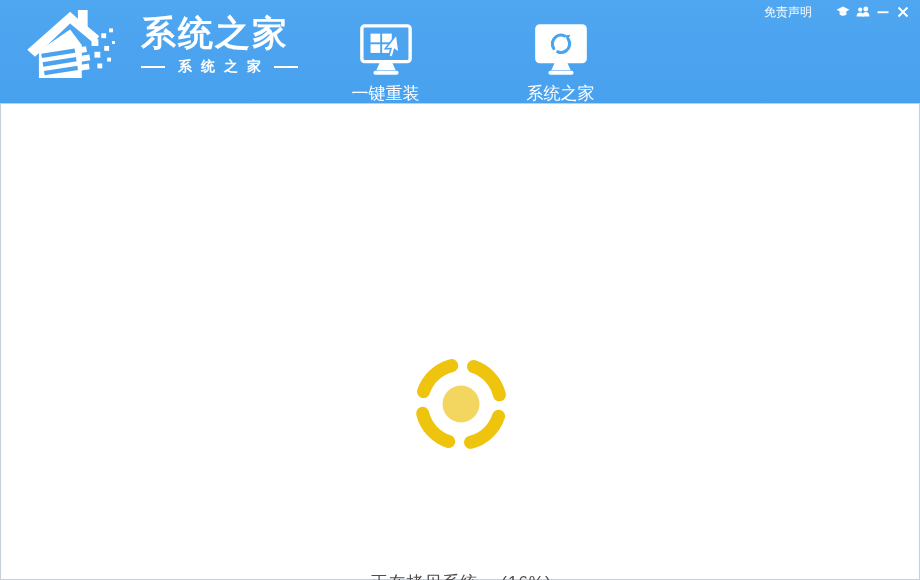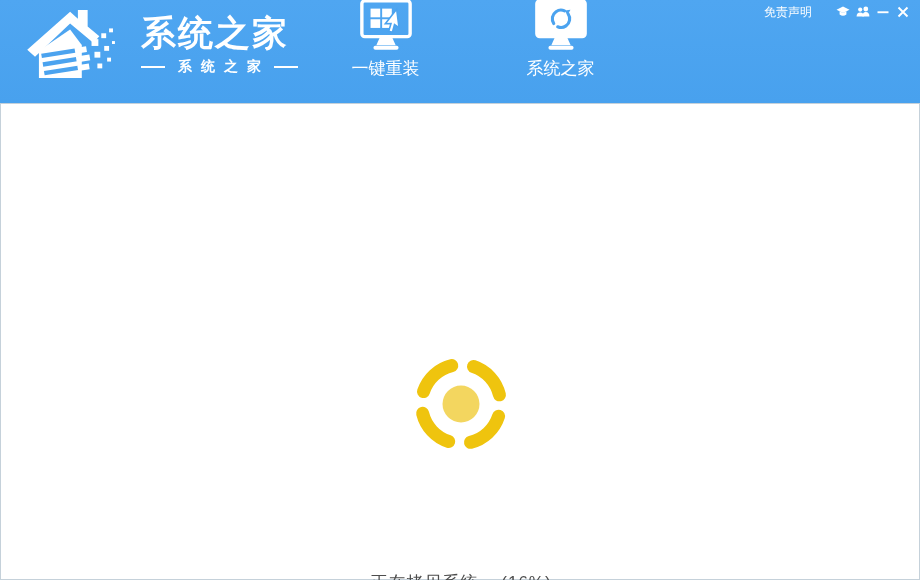--- a/index.html
+++ b/index.html
@@ -21,21 +21,21 @@
   .logo-subtitle{display:flex;align-items:center;margin-top:5px;}
   .subtitle-dash{width:24px;height:2px;background:#fff;flex:0 0 auto;}
   .logo-subtitle .sub-text{
     font-size:14px;font-weight:bold;color:#fff;letter-spacing:9px;
     margin:0 4px 0 13px;white-space:nowrap;
   }
   
   .tabs{position:absolute;left:298px;top:0;height:103px;display:flex;}
   .tab{
     width:175px;height:103px;display:flex;flex-direction:column;
-    align-items:center;justify-content:flex-end;padding-bottom:25px;
+    align-items:center;justify-content:flex-end;padding-bottom:0;
     color:#fff;cursor:pointer;
   }
   .tab.selected{background:linear-gradient(180deg,#4FA9F6 0%,#0B85FC 100%);}
   .tab .tab-icon{height:58px;display:flex;align-items:flex-end;margin-bottom:5px;}
   .tab .tab-icon svg{display:block;}
   .tab-label{font-size:17px;line-height:19px;}
   
   .topbar{position:absolute;top:4px;right:10px;display:flex;align-items:center;height:16px;}
   .disclaimer{color:#fff;font-size:12px;margin-right:18px;cursor:pointer;text-decoration:none;}
   .tb-icon{width:15px;height:15px;margin-left:5px;display:flex;align-items:center;justify-content:center;cursor:pointer;}

